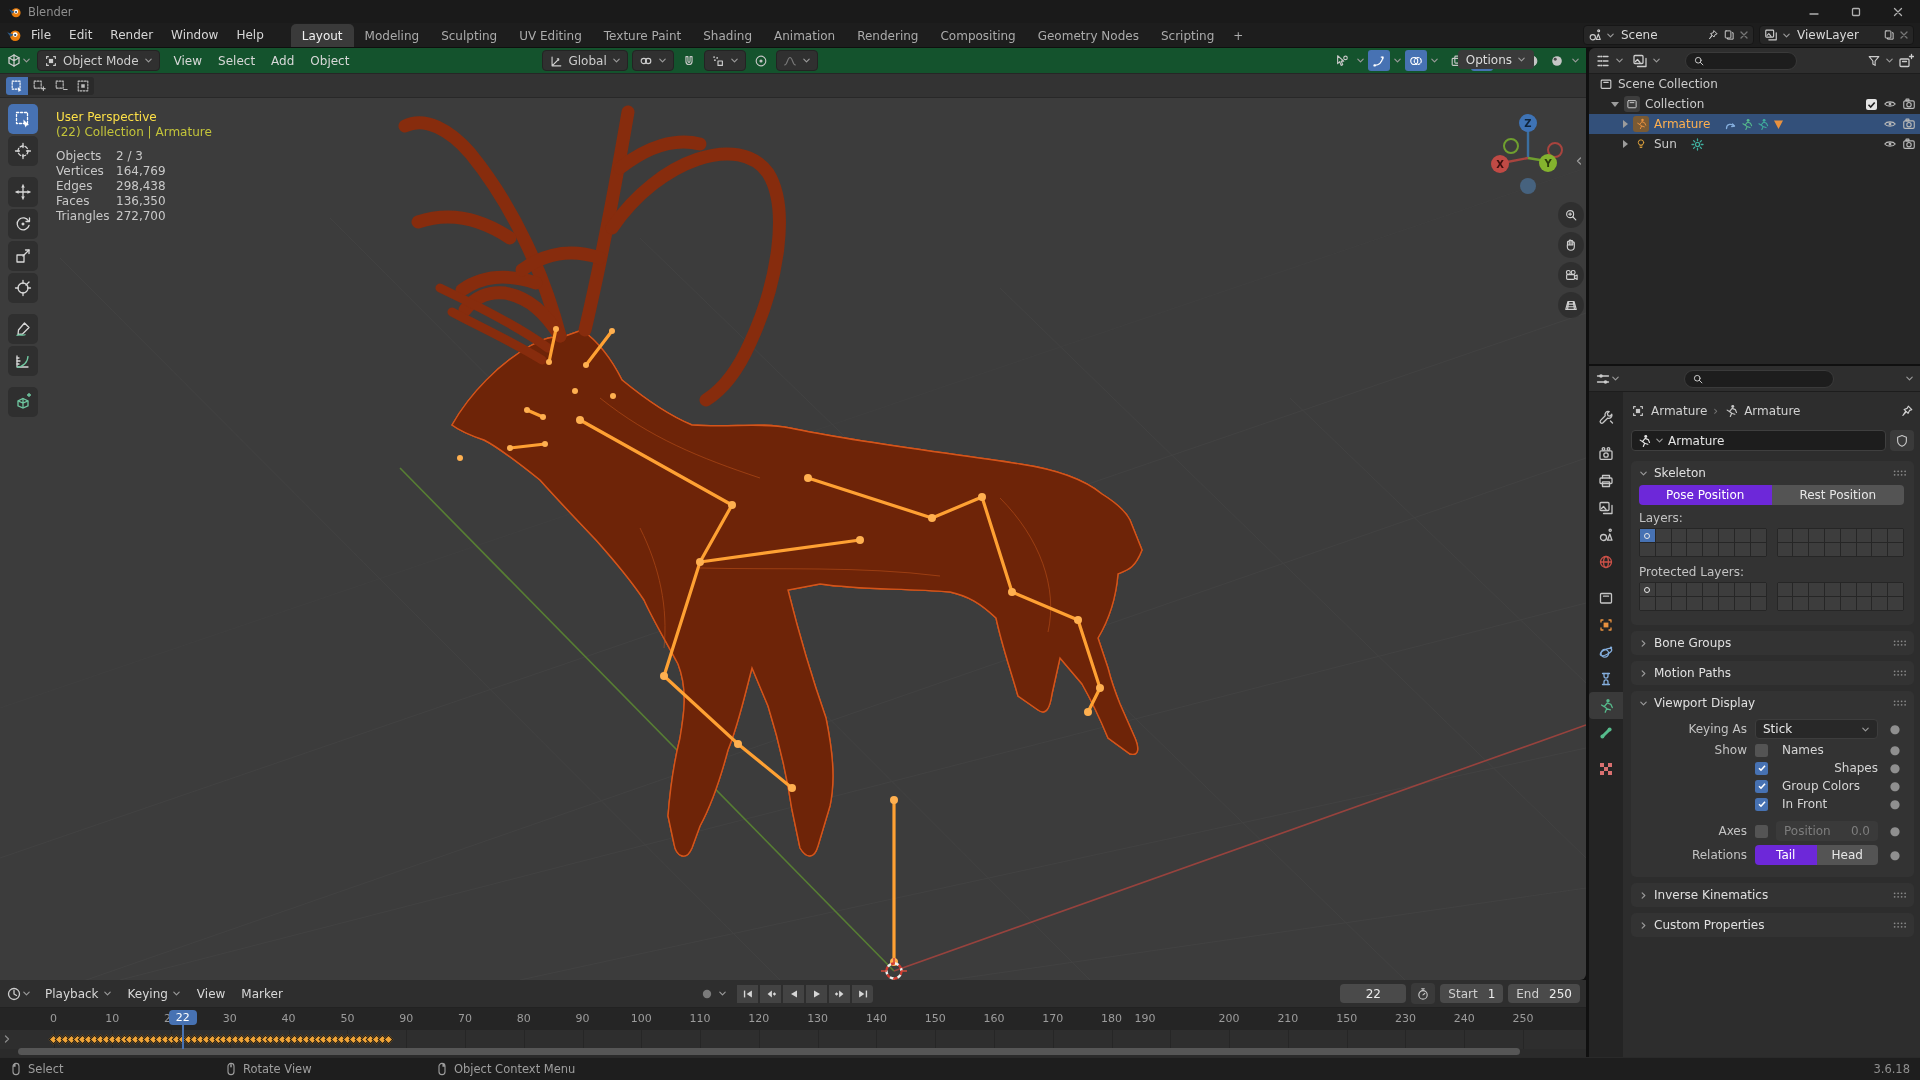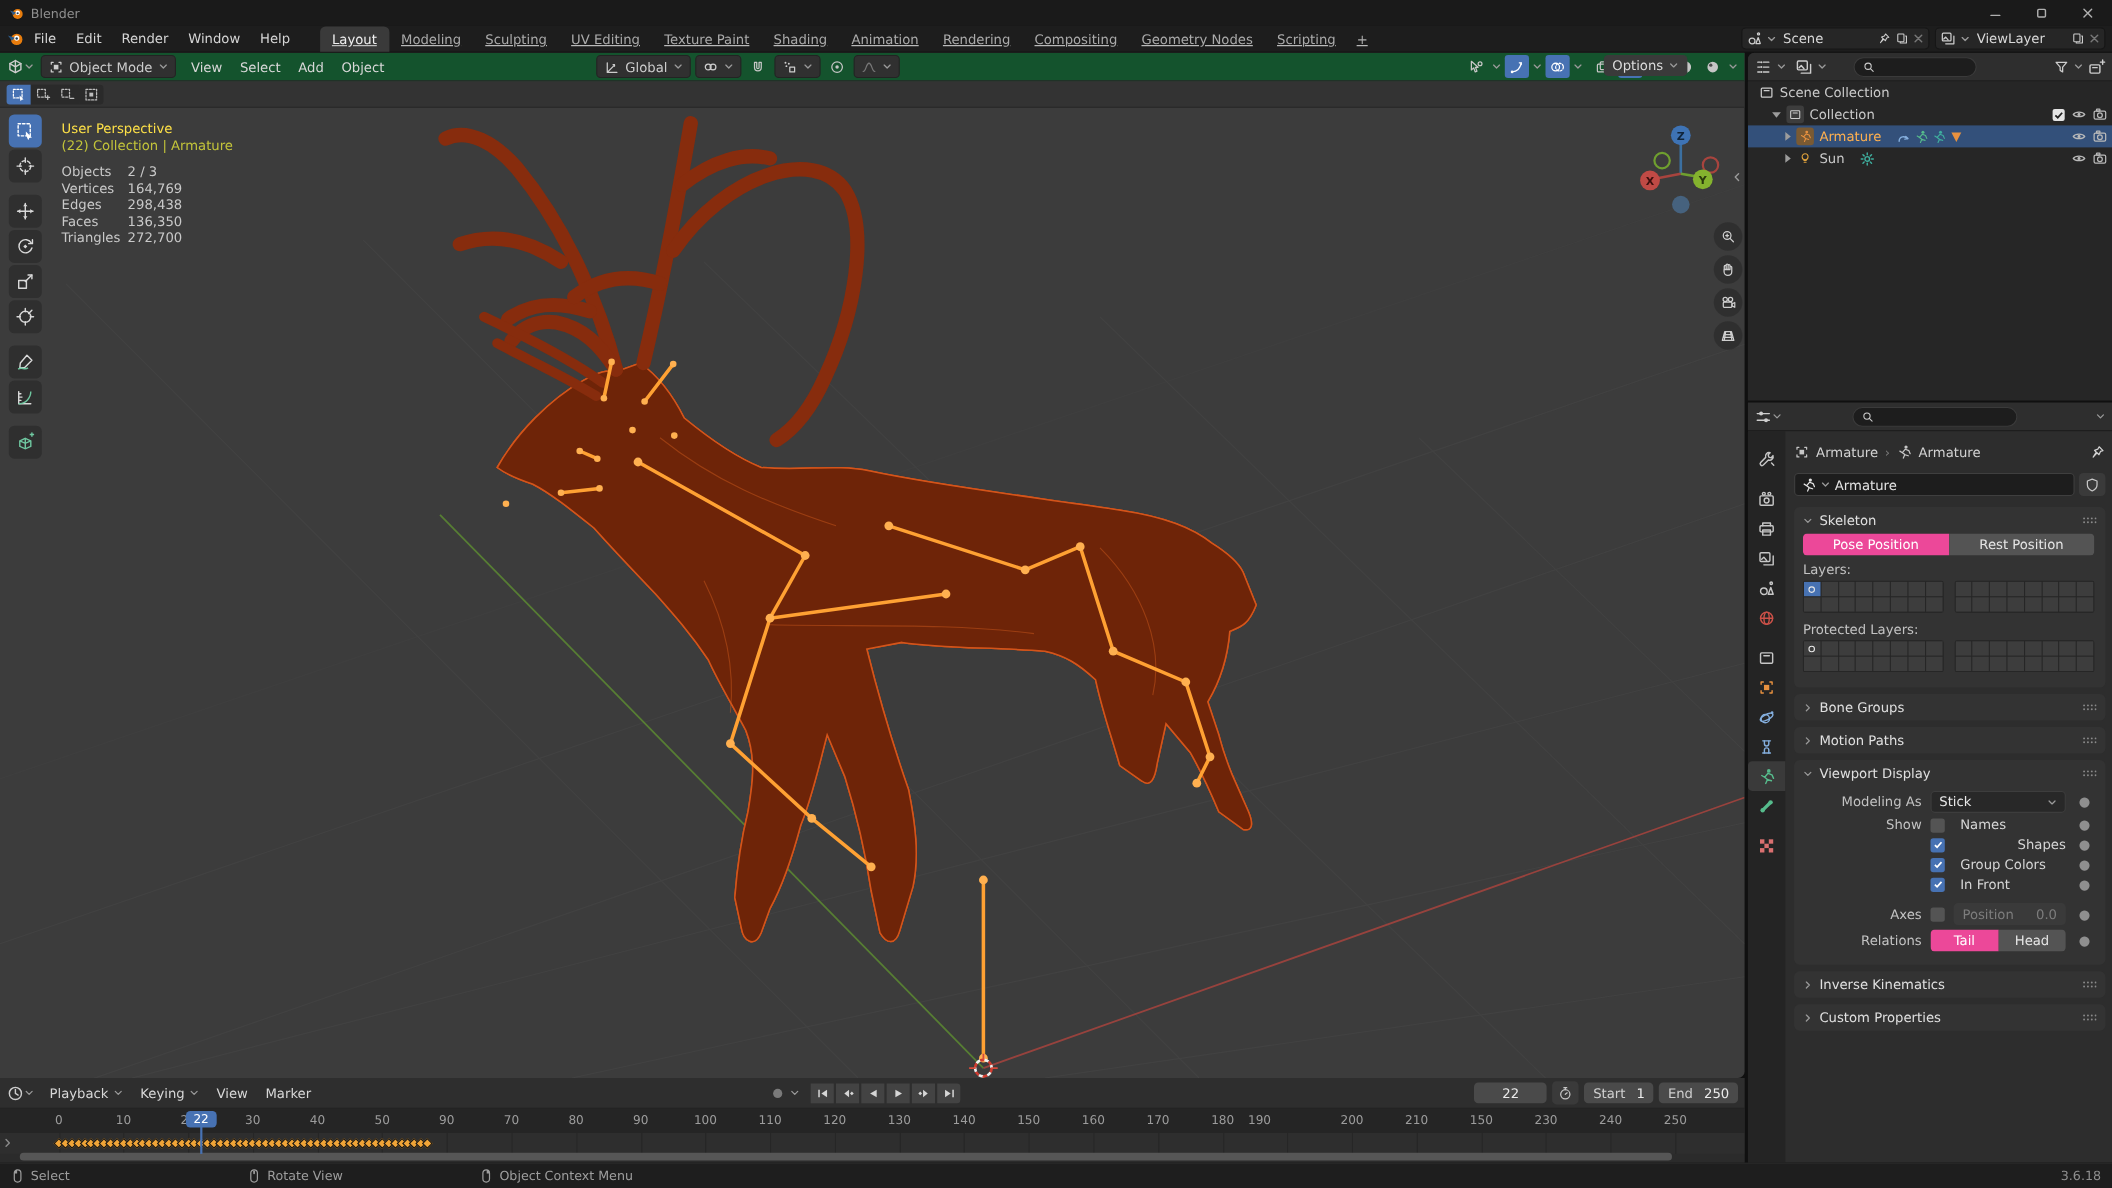--- a/index.html
+++ b/index.html
@@ -14,21 +14,21 @@
   
   #titlebar { position:absolute; left:0; top:0; width:1920px; height:23px; background:#1a1a1a;
     display:flex; align-items:center; padding:0 8px; color:#8f8f8f; }
   #titlebar .t-title { margin-left:6px; font-size:11.5px; }
   #win-controls { margin-left:auto; display:flex; gap:30px; padding-right:8px; color:#b0b0b0; }
 
   
   #topbar { position:absolute; left:0; top:23px; width:1920px; height:25px; background:#1d1d1d;
     display:flex; align-items:center; border-bottom:1px solid #0f0f0f; }
   #topbar .menu-item { padding:4px 9px; color:#d6d6d6; border-radius:4px; }
-  #tabs { display:flex; align-items:flex-end; height:100%; margin-left:18px;text-decoration:underline; }
+  #tabs { display:flex; align-items:flex-end; height:100%; margin-left:18px; }
   .ws-tab { padding:5px 11px 4px; color:#ababab; font-size:12px; border-radius:5px 5px 0 0; }
   .ws-tab.active { background:#3a3a3a; color:#f0f0f0; }
   .ws-add { padding:4px 8px; color:#ababab; }
   #topbar-right { margin-left:auto; display:flex; gap:5px; padding-right:6px; }
   .id-widget { display:flex; align-items:center; background:#262626; border:1px solid #161616;
     border-radius:4px; height:20px; padding:0 4px; gap:4px; }
   .id-widget .nm { color:#d9d9d9; padding:0 6px 0 2px; min-width:84px; }
   .dim { color:#777; }
 
   
@@ -114,21 +114,21 @@
   .name-field { flex:1; display:flex; align-items:center; background:#1d1d1d; border:1px solid #3f3f3f;
     border-radius:4px; height:21px; padding:0 5px; gap:4px; color:#e4e4e4; }
   .sq-btn { width:24px; height:21px; background:#3a3a3a; border-radius:4px; display:flex;
     align-items:center; justify-content:center; color:#c6c6c6; }
   .panel { background:#333333; border-radius:5px; margin-bottom:6px; padding-bottom:8px; }
   .panel.closed { padding-bottom:0; }
   .panel-h { height:24px; display:flex; align-items:center; gap:6px; padding:0 8px; color:#e0e0e0; }
   .drag-dots { margin-left:auto; color:#8a8a8a; }
   .seg { display:flex; height:20px; border-radius:4px; overflow:hidden; flex:1; }
   .seg > div { flex:1; display:flex; align-items:center; justify-content:center; background:#545454; color:#e6e6e6; }
-  .seg > div.on { background:#ec4899; color:#fff; }
+  .seg > div.on { background:#6d28d9; color:#fff; }
   .plabel { color:#c3c3c3; }
   .prow { display:flex; align-items:center; margin:4px 10px 4px 8px; gap:8px; }
   .prow .lab { width:108px; text-align:right; color:#c3c3c3; flex:none; }
   .adot { width:18px; display:flex; justify-content:center; color:#8f8f8f; flex:none; }
   .dropdown { flex:1; display:flex; align-items:center; background:#282828; border:1px solid #3d3d3d;
     border-radius:4px; height:20px; padding:0 7px; color:#e8e8e8; }
   .dropdown .cv { flex:1; }
   .cbx { width:13px; height:13px; border-radius:2.5px; background:#545454; flex:none;
     display:flex; align-items:center; justify-content:center; }
   .cbx.checked { background:#4772b3; }
@@ -1385,21 +1385,21 @@
                   <circle cx="15" cy="6" r="1"></circle>
                   <circle cx="3" cy="10" r="1"></circle>
                   <circle cx="7" cy="10" r="1"></circle>
                   <circle cx="11" cy="10" r="1"></circle>
                   <circle cx="15" cy="10" r="1"></circle>
                 </g>
               </svg>
             </span>
         </div>
         <div class="prow">
-          <span class="lab">Modeling As</span>
+          <span class="lab">Keying As</span>
           <div class="dropdown">
             <span class="cv">Stick</span>
             <span class="icon chev">
                 <svg viewBox="0 0 10 10">
                   <path d="M2 3.5l3 3 3-3" fill="none" stroke="currentColor" stroke-width="1.3" stroke-linecap="round" stroke-linejoin="round"></path>
                 </svg>
               </span>
           </div>
           <span class="adot">●</span>
         </div>

